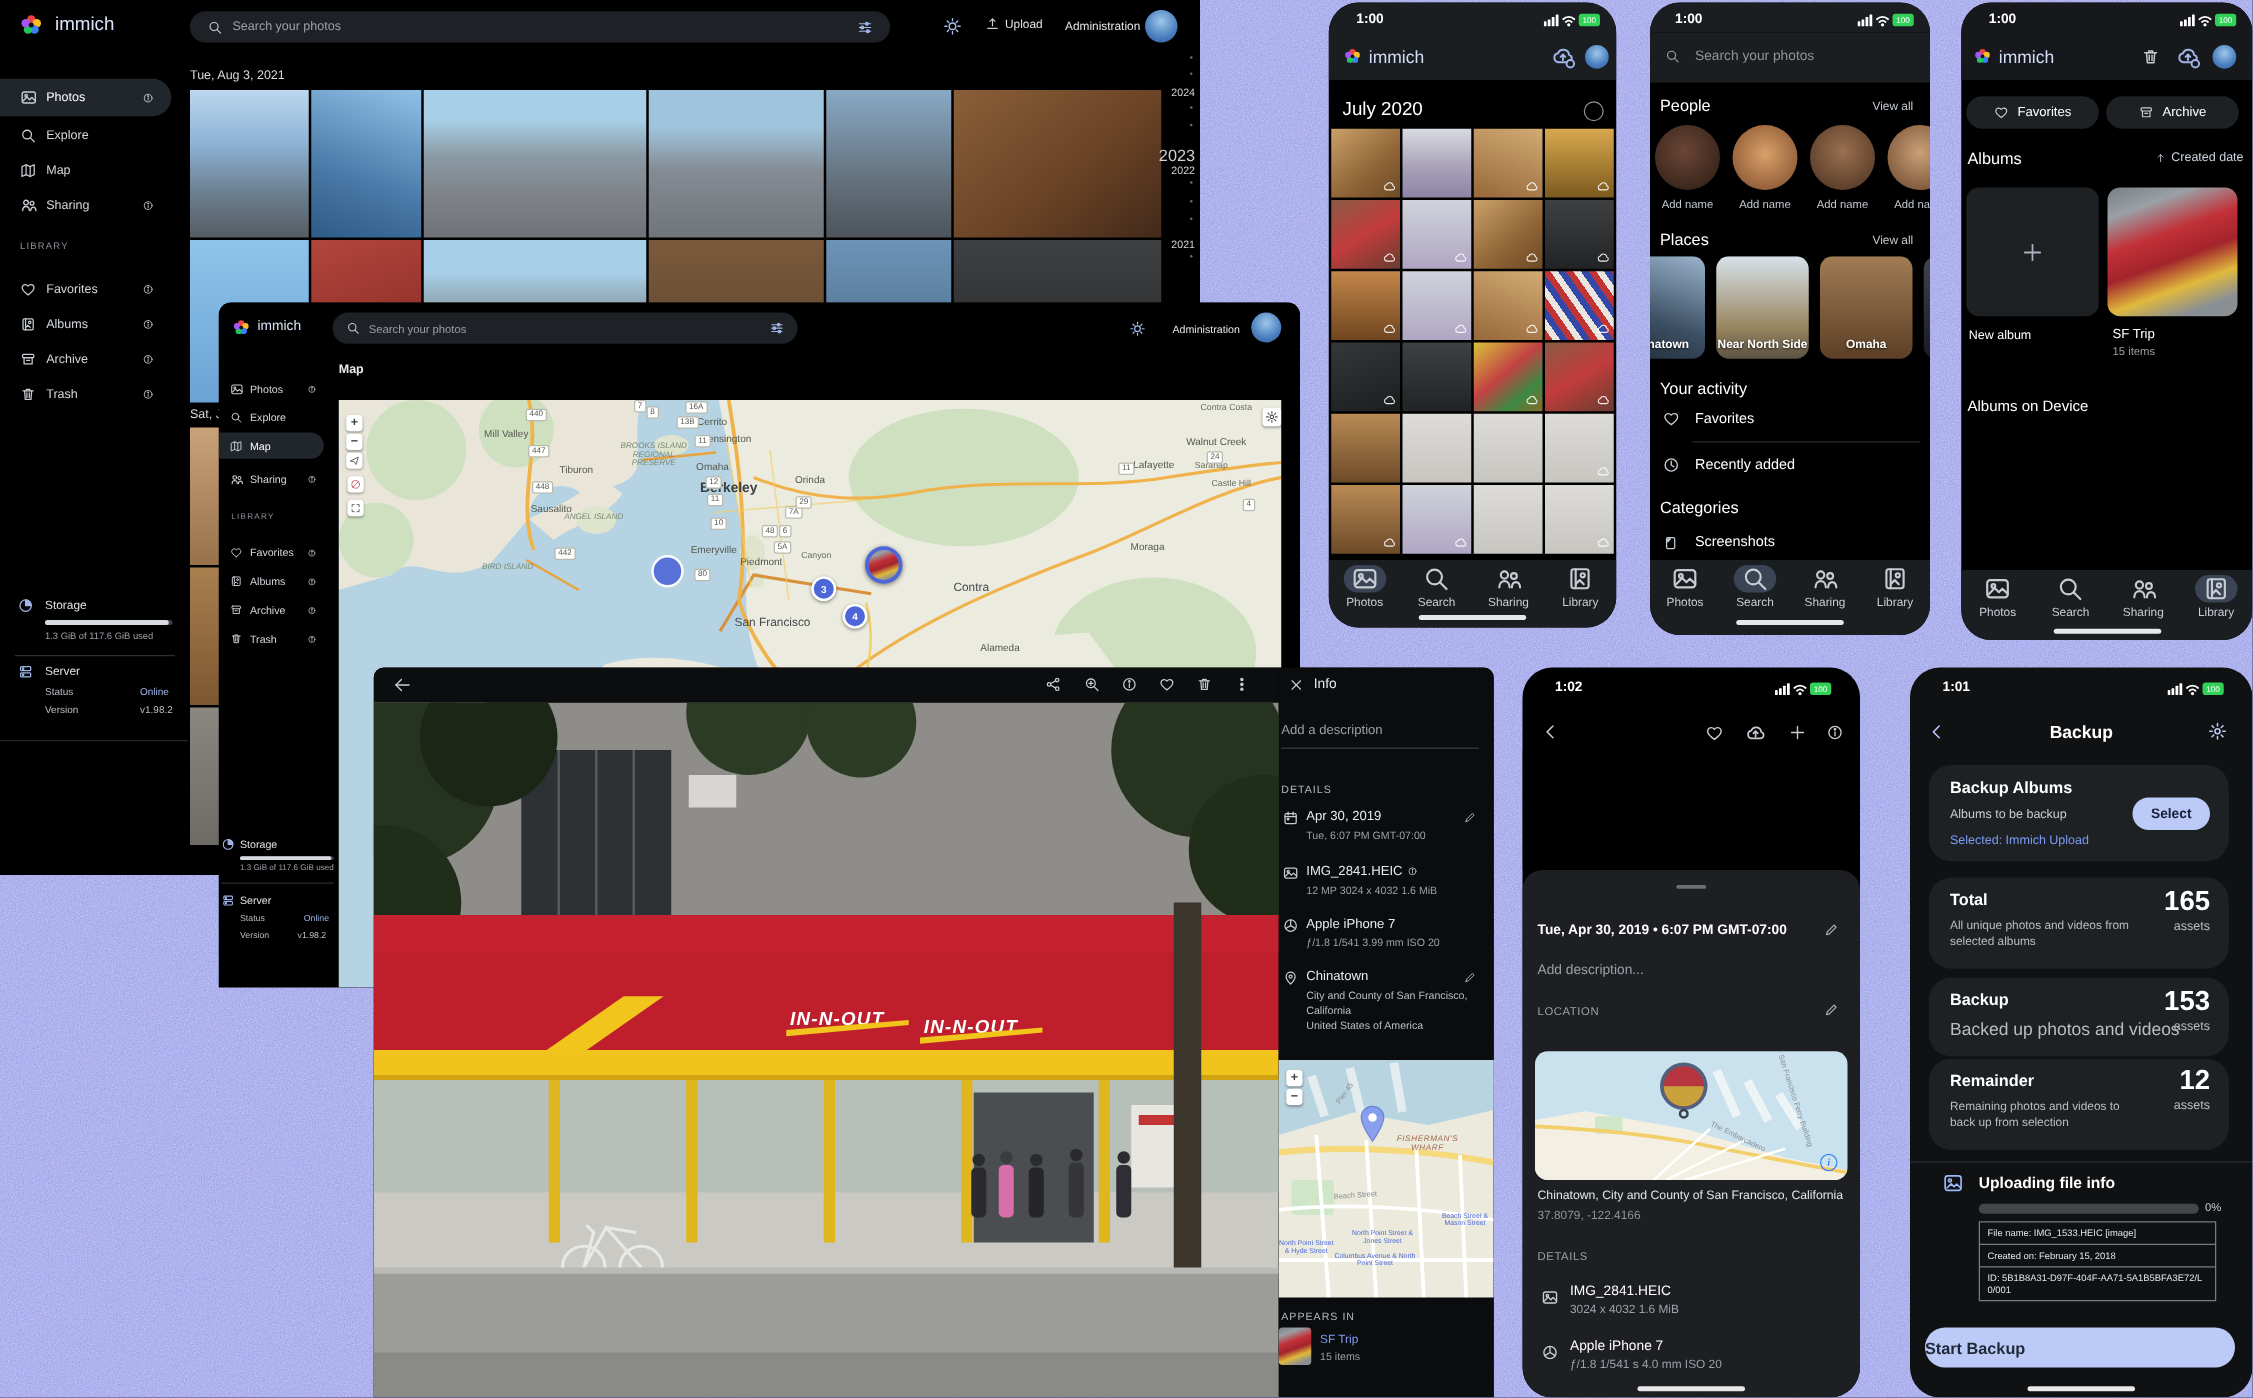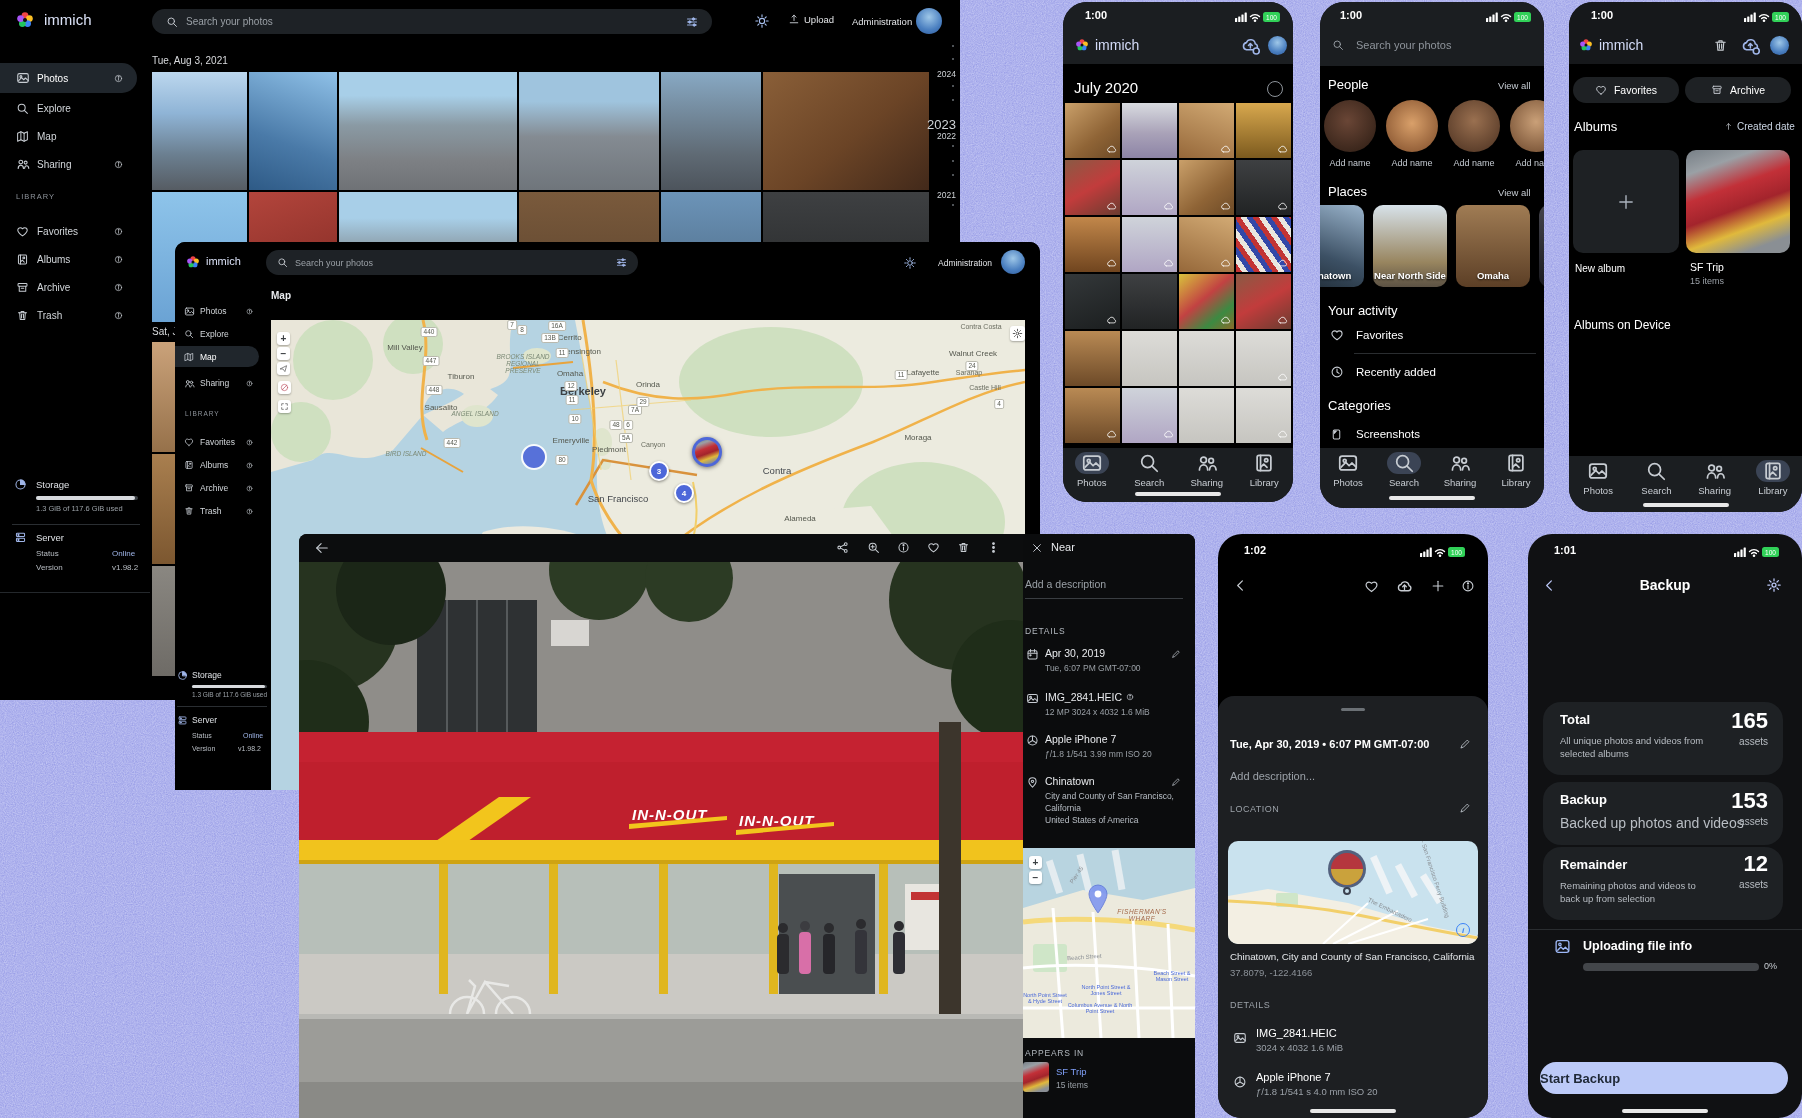--- a/index.html
+++ b/index.html
@@ -773,21 +773,21 @@
       <polygon points="437,268 535,260 535,264 437,273" fill="#f2c51c"></polygon>
     </svg>
   </div>
   <div class="a" style="left:724px;top:0;width:172px;height:584px;background:#0b0c0d">
     <span class="ic a" style="left:8px;top:8px;width:12px;height:12px">
           <svg viewBox="0 0 16 16" fill="none" stroke="currentColor" stroke-width="1.25" stroke-linecap="round" stroke-linejoin="round" style="width:100%;height:100%">
             <line x1="3.5" y1="3.5" x2="12.5" y2="12.5"></line>
             <line x1="12.5" y1="3.5" x2="3.5" y2="12.5"></line>
           </svg>
         </span>
-    <span class="a" style="left:28px;top:7px;font-size:11px;color:#e8eaed">Near</span>
+    <span class="a" style="left:28px;top:7px;font-size:11px;color:#e8eaed">Info</span>
     <span class="a" style="left:2px;top:44px;font-size:10.5px;color:#9aa0a6">Add a description</span>
     <div class="a" style="left:2px;top:64px;width:158px;height:1px;background:#3a3e42"></div>
     <span class="a" style="left:2px;top:92px;font-size:8.5px;letter-spacing:.8px;color:#b4bac0">DETAILS</span>
     <span class="ic a" style="left:3px;top:114px;width:13px;height:13px">
           <svg viewBox="0 0 16 16" fill="none" stroke="currentColor" stroke-width="1.25" stroke-linecap="round" stroke-linejoin="round" style="width:100%;height:100%">
             <rect x="2.5" y="3.5" width="11" height="10" rx="1.4"></rect>
             <line x1="2.5" y1="6.5" x2="13.5" y2="6.5"></line>
             <line x1="5.5" y1="2" x2="5.5" y2="5"></line>
             <line x1="10.5" y1="2" x2="10.5" y2="5"></line>
             <circle cx="5.5" cy="9" r=".8" fill="currentColor"></circle>
@@ -1491,20 +1491,28 @@
           <polyline points="10,3 5,8 10,13"></polyline>
         </svg>
       </span>
   <span class="a" style="left:0;top:43px;width:274px;text-align:center;font-size:14px;font-weight:bold">Backup</span>
   <span class="ic a" style="left:238px;top:43px;width:16px;height:16px;color:#bcc8f8">
         <svg viewBox="0 0 16 16" fill="none" stroke="currentColor" stroke-width="1.25" stroke-linecap="round" stroke-linejoin="round" style="width:100%;height:100%">
           <circle cx="8" cy="8" r="2"></circle>
           <path d="M8 1.8v2M8 12.2v2M1.8 8h2M12.2 8h2M3.6 3.6l1.4 1.4M11 11l1.4 1.4M3.6 12.4 5 11M11 5l1.4-1.4"></path>
         </svg>
       </span>
+  <div class="card" style="left:15px;top:78px;width:240px;height:77px">
+    <span class="a" style="left:17px;top:10px;font-size:13px;font-weight:bold">Backup Albums</span>
+    <span class="a" style="left:17px;top:34px;font-size:10px;color:#c8cdd3">Albums to be backup</span>
+    <div class="a pill" style="left:163px;top:26px;width:62px;height:26px;background:#bccaf8;display:flex;align-items:center;justify-content:center">
+      <span style="font-size:11px;font-weight:bold;color:#19203a">Select</span>
+    </div>
+    <span class="a" style="left:17px;top:55px;font-size:10px;color:#7c9bf4">Selected: Immich Upload</span>
+  </div>
   <div class="card" style="left:15px;top:168px;width:240px;height:73px">
     <span class="a" style="left:17px;top:10px;font-size:13px;font-weight:bold">Total</span>
     <span class="a num" style="right:15px;top:6px;font-size:22px">165</span>
     <span class="a" style="right:15px;top:34px;font-size:10px;color:#b9bec4">assets</span>
     <span class="a" style="left:17px;top:33px;font-size:9.5px;color:#b9bec4">All unique photos and videos from</span>
     <span class="a" style="left:17px;top:46px;font-size:9.5px;color:#b9bec4">selected albums</span>
   </div>
   <div class="card" style="left:15px;top:248px;width:240px;height:63px">
     <span class="a" style="left:17px;top:10px;font-size:13px;font-weight:bold">Backup</span>
     <span class="a num" style="right:15px;top:6px;font-size:22px">153</span>
@@ -1522,19 +1530,24 @@
   <span class="ic a" style="left:26px;top:404px;width:17px;height:17px;color:#9db8f7">
         <svg viewBox="0 0 16 16" fill="none" stroke="currentColor" stroke-width="1.25" stroke-linecap="round" stroke-linejoin="round" style="width:100%;height:100%">
           <rect x="2" y="2.5" width="12" height="11" rx="2"></rect>
           <circle cx="5.6" cy="6" r="1.1"></circle>
           <path d="M3.5 11.5l3-3 2.2 2.2 2-2 2.8 2.8"></path>
         </svg>
       </span>
   <span class="a" style="left:55px;top:405px;font-size:12.5px;font-weight:bold">Uploading file info</span>
   <div class="a" style="left:55px;top:429px;width:176px;height:8px;border-radius:4px;background:#43464a"></div>
   <span class="a" style="left:236px;top:427px;font-size:9px;color:#c8cdd3">0%</span>
+  <div class="a" style="left:55px;top:443px;width:188px;border:1px solid #787c80;color:#e3e6e9;font-size:7.5px">
+    <div style="padding:4px 6px;border-bottom:1px solid #787c80">File name: IMG_1533.HEIC [image]</div>
+    <div style="padding:4px 6px;border-bottom:1px solid #787c80">Created on: February 15, 2018</div>
+    <div style="padding:4px 6px;word-break:break-all">ID: 5B1B8A31-D97F-404F-AA71-5A1B5BFA3E72/L0/001</div>
+  </div>
   <div class="a pill" style="left:12px;top:528px;width:248px;height:32px;background:#bccaf8;display:flex;align-items:center;justify-content:flex-start">
     <span style="font-size:13px;font-weight:bold;color:#1f2937">Start Backup</span>
   </div>
   <div class="hind" style="left:94px;top:575px;width:86px"></div>
 </div>
 
 </div>
 
 </body></html>

